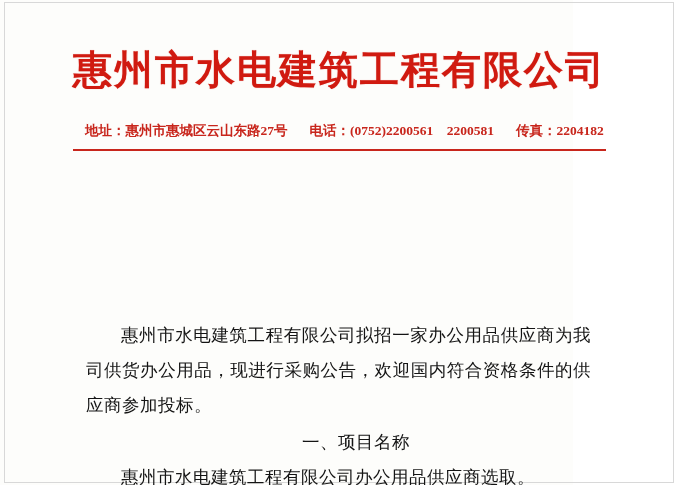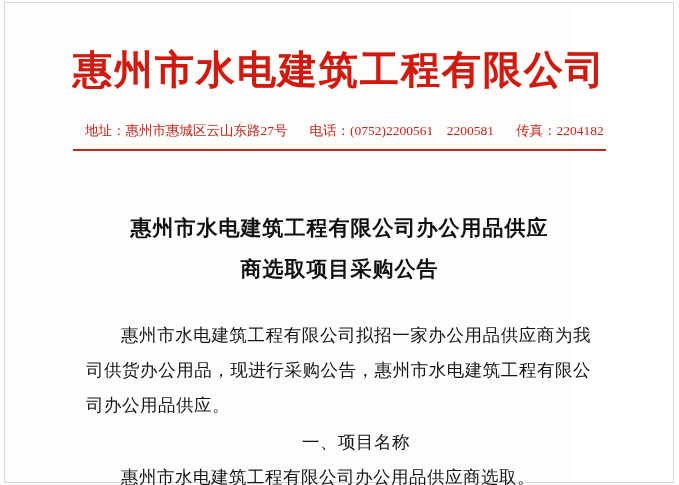--- a/index.html
+++ b/index.html
@@ -51,21 +51,21 @@
     text-shadow: 0 0 1px rgba(208,26,16,0.4);
   }
 
   .contact-line {
     position: absolute;
     left: 85px;
     top: 122px;
     width: 508px;
     text-align: left;
     font-size: 13.5px;
-    font-weight: normal;
+    font-weight: bold;
     color: #c8261c;
     white-space: nowrap;
     letter-spacing: 0px;
   }
   .contact-line .seg { display: inline; }
   .contact-line .gap-md { display: inline-block; width: 22px; }
 
   .rule {
     position: absolute;
     left: 73px;
@@ -119,23 +119,19 @@
   <div class="letterhead">
     <div class="company-name">惠州市水电建筑工程有限公司</div>
   </div>
 
   <div class="contact-line">
     <span class="seg">地址：</span><span class="seg">惠州市惠城区云山东路27号</span><span class="gap-md"></span><span class="seg">电话：</span><span class="seg">(0752)2200561　2200581</span><span class="gap-md"></span><span class="seg">传真：</span><span class="seg">2204182</span>
   </div>
 
   <div class="rule"></div>
 
-  <div class="doc-title">
-    <div>惠州市水电建筑工程有限公司办公用品供应</div>
-    <div>商选取项目采购公告</div>
-  </div>
 
   <div class="body-text">
-    <p class="para indent">惠州市水电建筑工程有限公司拟招一家办公用品供应商为我司供货办公用品，现进行采购公告，惠州市水电建筑工程有限公司办公用品供应。</p>
+    <p class="para indent">惠州市水电建筑工程有限公司拟招一家办公用品供应商为我司供货办公用品，现进行采购公告，欢迎国内符合资格条件的供应商参加投标。</p>
     <p class="section-head">一、项目名称</p>
     <p class="para indent">惠州市水电建筑工程有限公司办公用品供应商选取。</p>
   </div>
 </div>
 
 </body></html>

